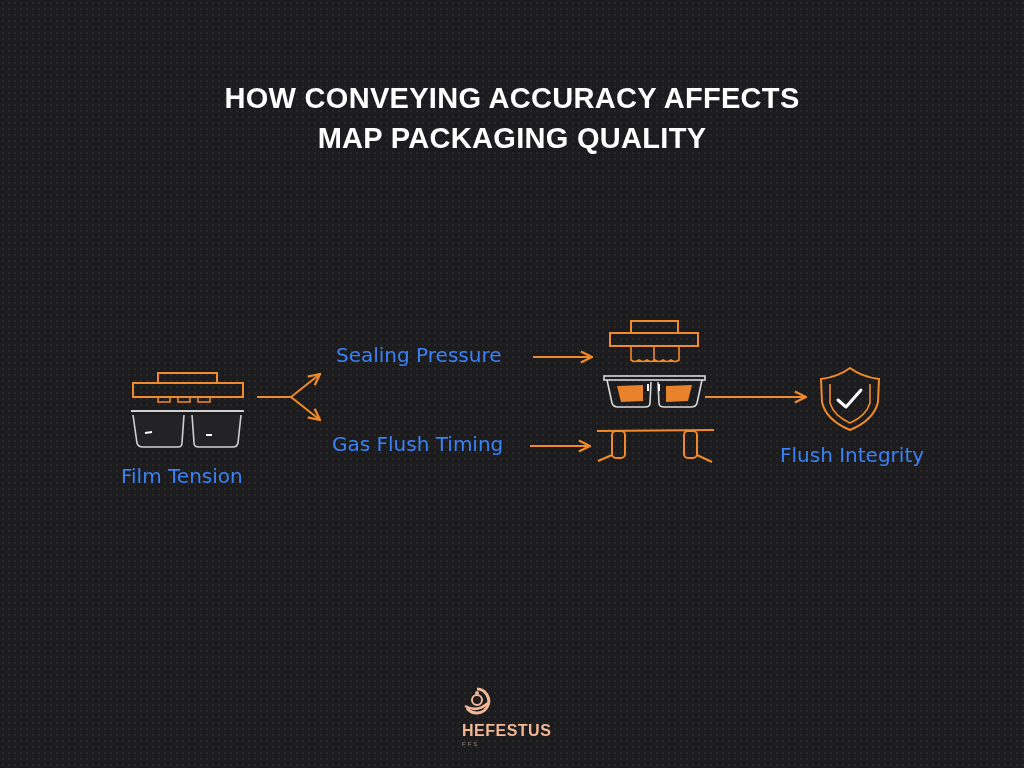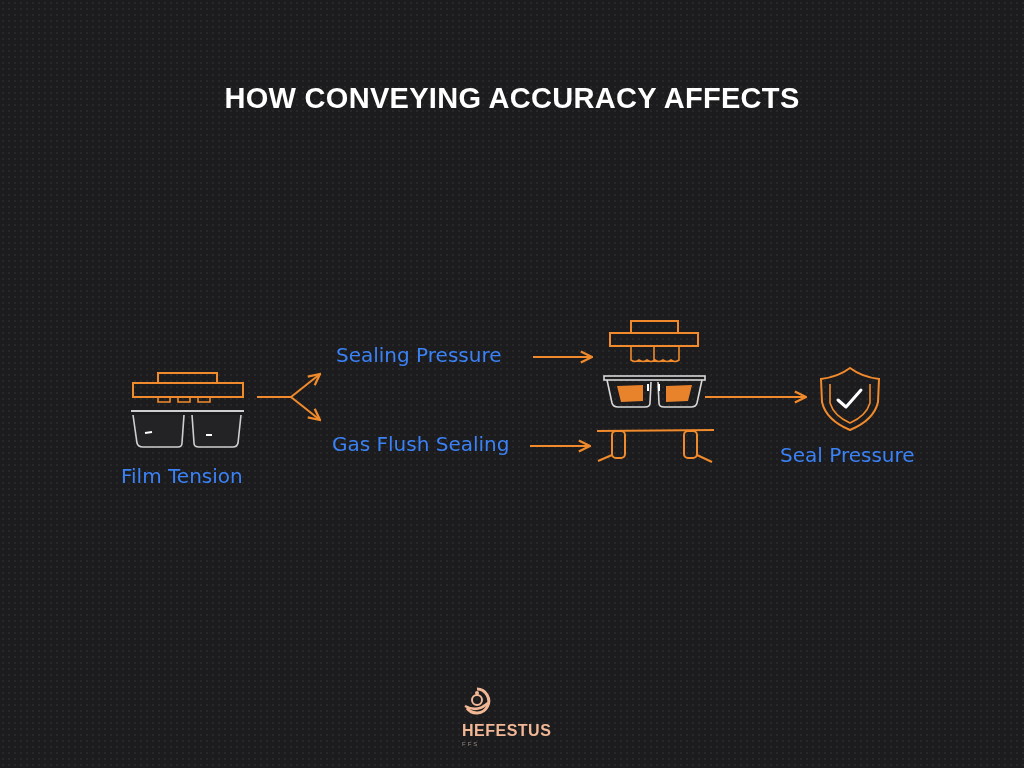--- a/index.html
+++ b/index.html
@@ -34,20 +34,21 @@
   .logo-sub {
     font-family: "Liberation Sans", sans-serif; font-size: 6px;
     letter-spacing: 2px; color: #9a8a80; margin-top: 1px;
   }
 </style>
 </head>
 <body>
 
 <div class="title">
   <div>HOW CONVEYING ACCURACY AFFECTS</div>
+  <div>MAP PACKAGING QUALITY</div>
 </div>
 
 <svg class="diagram" width="1024" height="768" viewBox="0 0 1024 768">
   <defs>
     <marker id="arr" viewBox="0 0 10 10" refX="9" refY="5" markerWidth="7" markerHeight="7" orient="auto">
       <path d="M1,1 L9,5 L1,9" fill="none" stroke="#f08a2c" stroke-width="1.6"></path>
     </marker>
   </defs>
 
   <g>
@@ -98,22 +99,22 @@
 
   <g>
     <path d="M850,368 Q838,377 821,379 L822,402 Q826,420 850,430 Q874,420 878,402 L879,379 Q862,377 850,368 Z" fill="none" stroke="#f08a2c" stroke-width="2"></path>
     <path d="M830,384 L830,403 Q834,416 850,423 Q866,416 870,403 L870,384" fill="none" stroke="#f08a2c" stroke-width="1.6"></path>
     <path d="M838,400 L846,407 L861,390" fill="none" stroke="#ffffff" stroke-width="3" stroke-linecap="round" stroke-linejoin="round"></path>
   </g>
 </svg>
 
 <div class="label" style="left:121px; top:464px;">Film Tension</div>
 <div class="label" style="left:336px; top:343px;">Sealing Pressure</div>
-<div class="label" style="left:332px; top:432px;">Gas Flush Sealing</div>
-<div class="label" style="left:780px; top:443px;">Seal Pressure</div>
+<div class="label" style="left:332px; top:432px;">Gas Flush Timing</div>
+<div class="label" style="left:780px; top:443px;">Flush Integrity</div>
 
 <div class="logo">
   <svg width="30" height="30" viewBox="0 0 30 30">
     <path d="M15,3 A12,12 0 1 1 5,22" fill="none" stroke="#f2b896" stroke-width="3"></path>
     <path d="M3,20 Q15,27 26,17" fill="none" stroke="#f2b896" stroke-width="2.5"></path>
     <circle cx="15" cy="14" r="5" fill="none" stroke="#f2b896" stroke-width="2"></circle>
     <circle cx="15" cy="7" r="2" fill="#f2b896"></circle>
   </svg>
   <div class="logo-name">HEFESTUS</div>
   <div class="logo-sub">FFS</div>

